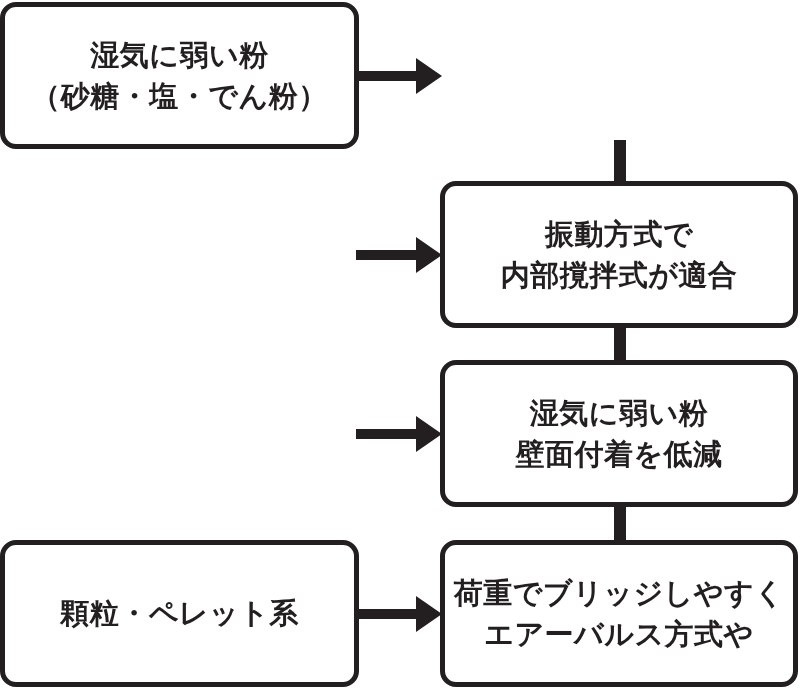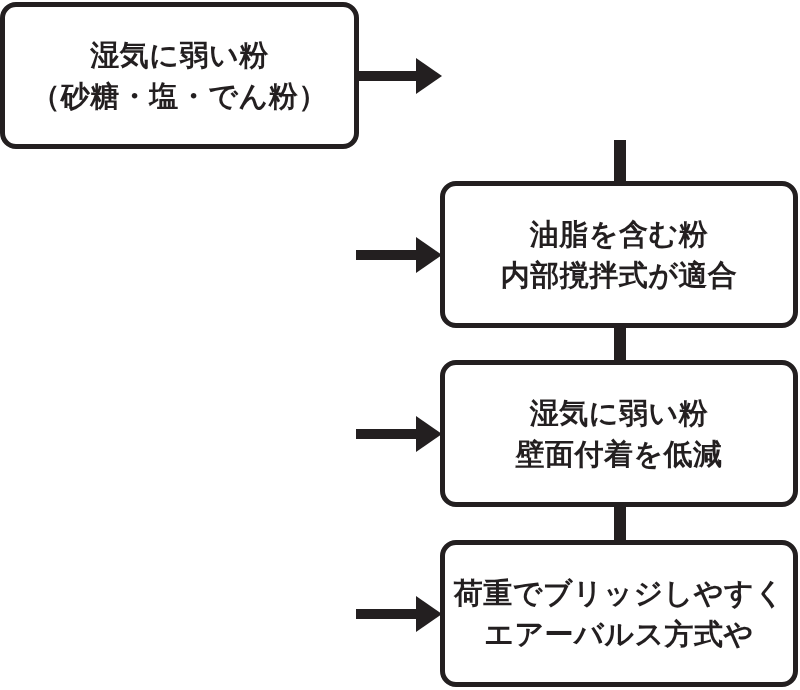--- a/index.html
+++ b/index.html
@@ -95,37 +95,40 @@
       <div class="arrow-head"></div>
     </div>
   </div>
 
   <div class="row" style="top:181px">
     <div class="arrow">
       <div class="arrow-shaft"></div>
       <div class="arrow-head"></div>
     </div>
     <div class="box right-box">
-      <div class="box-text">油脂を含む粉
+      <div class="box-text">振動方式で
 内部撹拌式が適合</div>
     </div>
   </div>
 
   <div class="row" style="top:360px">
     <div class="arrow">
       <div class="arrow-shaft"></div>
       <div class="arrow-head"></div>
     </div>
     <div class="box right-box">
       <div class="box-text">湿気に弱い粉
 壁面付着を低減</div>
     </div>
   </div>
 
   <div class="row" style="top:540px">
+    <div class="box left-box">
+      <div class="box-text">顆粒・ペレット系</div>
+    </div>
     <div class="arrow">
       <div class="arrow-shaft"></div>
       <div class="arrow-head"></div>
     </div>
     <div class="box right-box">
       <div class="box-text">荷重でブリッジしやすく
 エアーバルス方式や</div>
     </div>
   </div>
 

